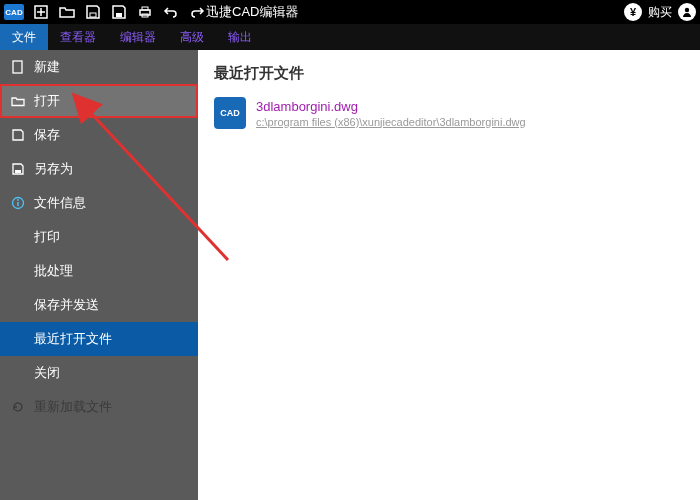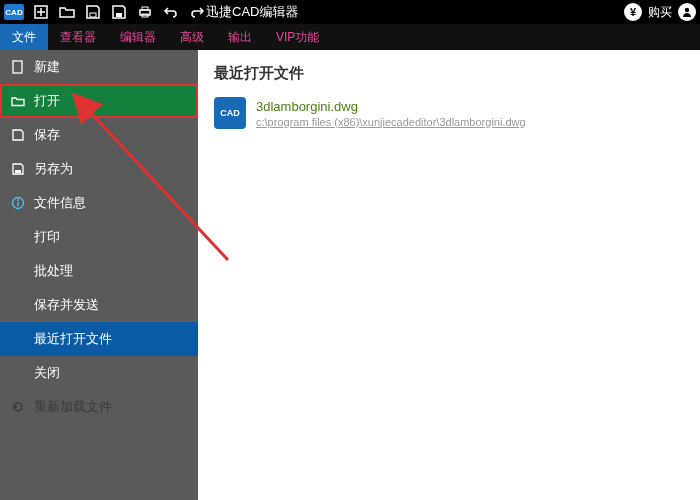--- a/index.html
+++ b/index.html
@@ -4,35 +4,35 @@
 <style>
   * { box-sizing: border-box; margin: 0; padding: 0; font-family: "Microsoft YaHei", sans-serif; }
   body { width: 700px; height: 500px; overflow: hidden; background: #fff; }
   .toolbar { background: #000; height: 24px; display: flex; align-items: center; padding: 0 4px; color: #fff; font-size: 12px; }
   .toolbar-left { display: flex; gap: 8px; align-items: center; }
   .toolbar-icon { width: 18px; height: 18px; display: flex; align-items: center; justify-content: center; cursor: pointer; }
   .toolbar-center { flex: 1; text-align: left; font-size: 13px; }
   .toolbar-right { display: flex; gap: 6px; align-items: center; }
   .circle-icon { width: 18px; height: 18px; border-radius: 50%; background: #fff; color: #000; display: flex; align-items: center; justify-content: center; font-size: 11px; font-weight: bold; }
   .menubar { background: #111; height: 26px; display: flex; align-items: flex-end; }
-  .menu-item { height: 26px; padding: 0 12px; display: flex; align-items: center; color: #ec4899; font-size: 12px; cursor: pointer; }
+  .menu-item { height: 26px; padding: 0 12px; display: flex; align-items: center; color: #8b5cf6; font-size: 12px; cursor: pointer; }
   .menu-item.active { background: #1869b6; color: #fff; }
   .body-row { display: flex; height: calc(500px - 50px); }
   .sidebar { width: 198px; background: #5a5a5a; display: flex; flex-direction: column; }
   .side-item { height: 34px; display: flex; align-items: center; gap: 8px; padding: 0 10px; color: #fff; font-size: 13px; cursor: pointer; }
-  .side-item.highlight-red { background: #15803d; outline: 2px solid #e03131; outline-offset: -2px; }
+  .side-item.highlight-red { background: #737373; outline: 2px solid #e03131; outline-offset: -2px; }
   .side-item.active-blue { background: #0a5aa6; position: relative; }
   .side-item.active-blue::after { content: ""; position: absolute; right: -12px; top: 50%; transform: translateY(-50%); border: 12px solid transparent; border-left-color: #0a5aa6; }
   .side-item.dim { color: #3a3a3a; }
   .mini-icon { width: 16px; height: 16px; display: flex; align-items: center; justify-content: center; }
   .content { flex: 1; background: #fff; padding: 14px 16px; position: relative; }
   .content h2 { font-size: 15px; color: #333; font-weight: 600; margin-bottom: 14px; }
   .file-row { display: flex; gap: 10px; align-items: center; }
   .file-thumb { width: 32px; height: 32px; background: #1869b6; border-radius: 4px; color: #fff; font-size: 9px; font-weight: bold; display: flex; align-items: center; justify-content: center; }
-  .file-meta .fname { font-size: 13px; color: #4d7c0f; }
+  .file-meta .fname { font-size: 13px; color: #a21caf; }
   .file-meta .fpath { font-size: 11px; color: #9a9a9a; margin-top: 2px; text-decoration: underline; }
   .arrow-overlay { position: absolute; pointer-events: none; }
   .cad-logo { width: 20px; height: 16px; background: #1d78d4; color: #fff; font-size: 8px; font-weight: bold; display: flex; align-items: center; justify-content: center; border-radius: 2px; }
 </style>
 </head>
 <body>
 
 <div class="toolbar">
   <div class="toolbar-left">
     <div class="cad-logo">CAD</div>
@@ -99,23 +99,20 @@
       <span>查看器</span>
     </div>
   <div class="menu-item">
       <span>编辑器</span>
     </div>
   <div class="menu-item">
       <span>高级</span>
     </div>
   <div class="menu-item">
       <span>输出</span>
-    </div>
-  <div class="menu-item">
-      <span>VIP功能</span>
     </div>
 </div>
 
 <div class="body-row">
 
   <div class="sidebar">
     <div class="side-item">
       <span class="mini-icon">
           <svg width="14" height="14" viewBox="0 0 14 14">
             <rect x="2" y="1" width="9" height="12" fill="none" stroke="#fff" stroke-width="1.3"></rect>

